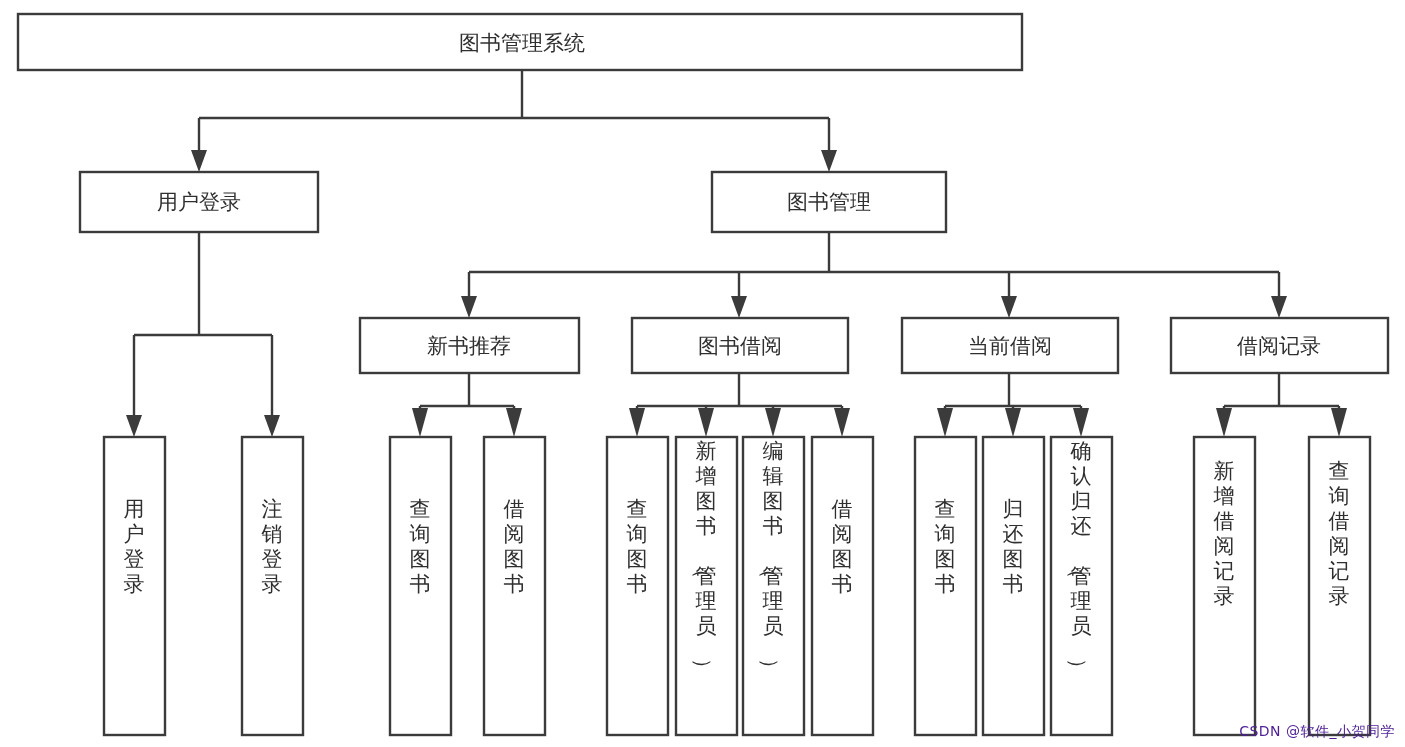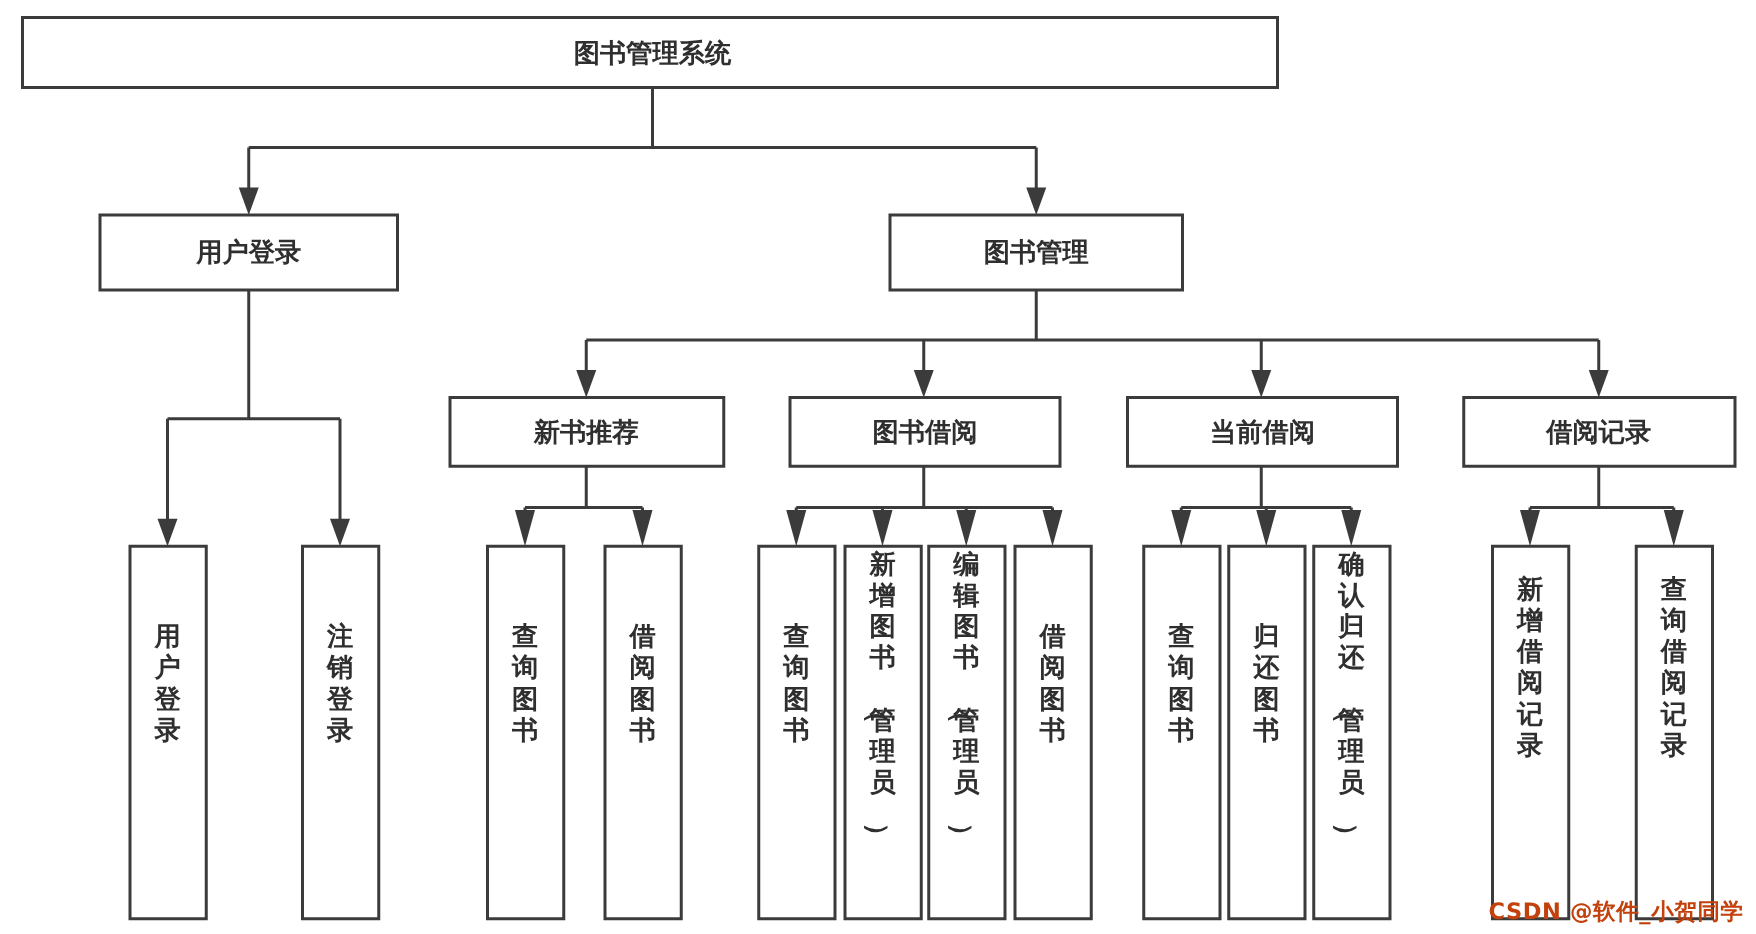--- a/index.html
+++ b/index.html
@@ -12,21 +12,20 @@
     width: 1405px;
     height: 747px;
     font-family: "DejaVu Sans", "Liberation Sans", sans-serif;
     overflow: hidden;
   }
   #diagram-root {
     position: relative;
     width: 1405px;
     height: 747px;
     background: #ffffff;
-    font-weight: bold;
   }
   svg.diagram-canvas {
     position: absolute;
     left: 0;
     top: 0;
     width: 1405px;
     height: 747px;
     display: block;
   }
   .node-box {
@@ -55,22 +54,22 @@
     fill: #2f2f2f;
     font-family: "DejaVu Sans", "Liberation Sans", sans-serif;
     font-size: 21px;
     text-anchor: middle;
   }
   .watermark-text {
     position: absolute;
     right: 10px;
     bottom: 6px;
     font-family: "DejaVu Sans", "Liberation Sans", sans-serif;
-    font-size: 18px;
-    color: #c2410c;
+    font-size: 14px;
+    color: #4c1d95;
     white-space: nowrap;
     letter-spacing: 0.5px;
     user-select: none;
   }
 </style>
 </head>
 <body>
 
 <div id="diagram-root">
 

